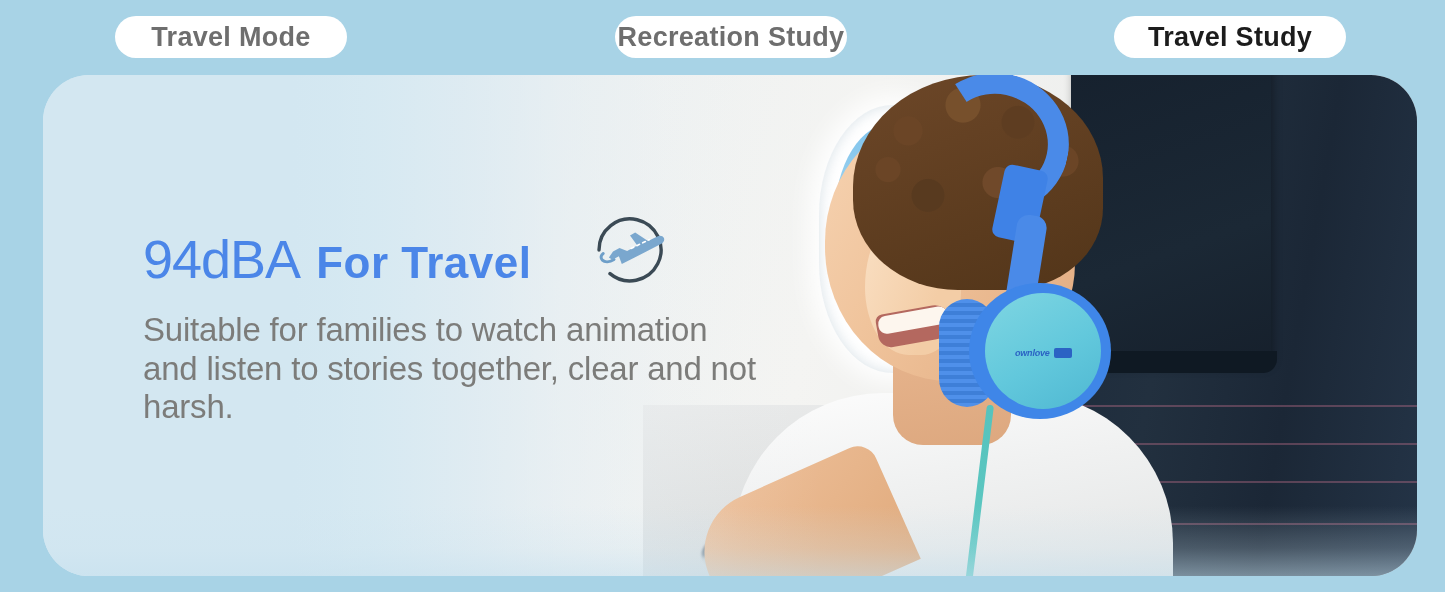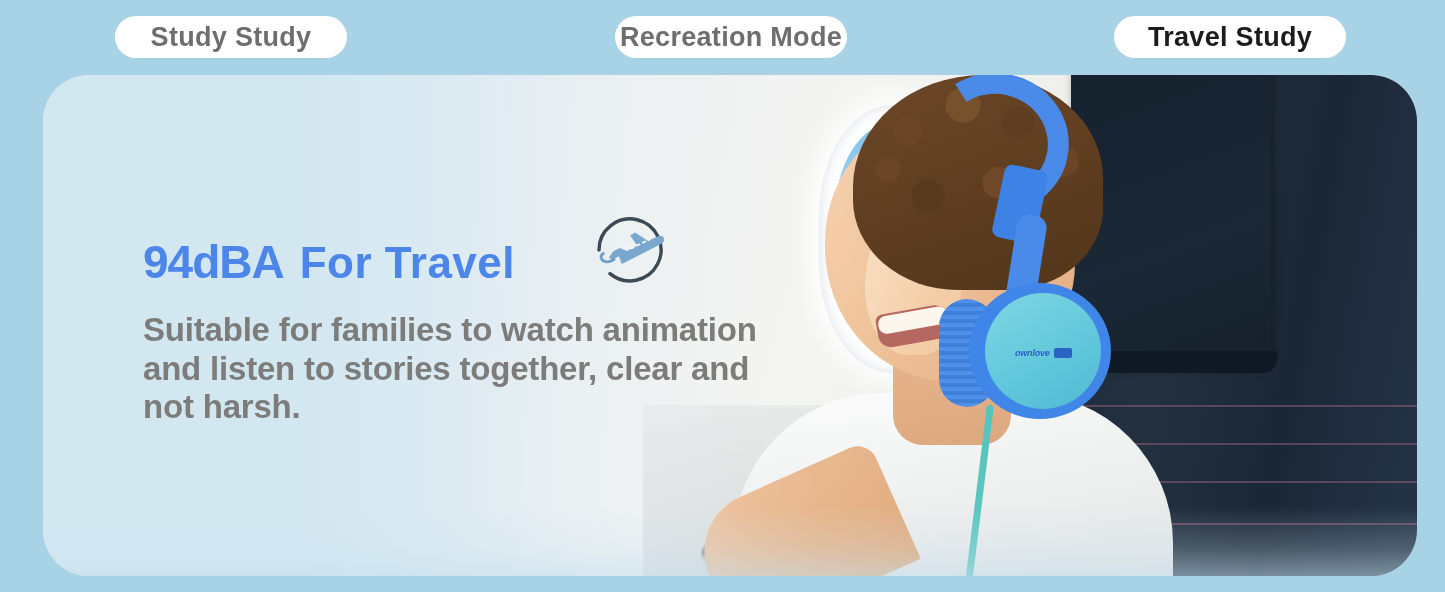--- a/index.html
+++ b/index.html
@@ -346,22 +346,22 @@
     z-index: 20;
     width: 640px;
   }
   .headline {
     display: flex;
     align-items: baseline;
     gap: 16px;
     height: 84px;
   }
   .headline-metric {
-    font-size: 46px;
-    font-weight: bold;
+    font-size: 54px;
+    font-weight: normal;
     color: #4b86e8;
     letter-spacing: -1px;
     line-height: 1;
   }
   .headline-rest {
     font-size: 44px;
     font-weight: bold;
     color: #4b86e8;
     letter-spacing: .5px;
     line-height: 1;
@@ -370,33 +370,33 @@
   .plane-icon {
     position: absolute;
     left: 444px;
     top: 6px;
     width: 86px;
     height: 86px;
   }
   .body-copy {
     margin-top: 26px;
     font-size: 33px;
-    font-weight: bold;
+    font-weight: normal;
     line-height: 1.17;
     color: #7c7c7a;
     letter-spacing: -0.2px;
     width: 625px;
   }
 </style>
 </head>
 <body>
 
 <div class="mode-tabs">
-  <div class="pill pill-study">Study Study</div>
-  <div class="pill pill-recreation">Recreation Mode</div>
+  <div class="pill pill-study">Travel Mode</div>
+  <div class="pill pill-recreation">Recreation Study</div>
   <div class="pill pill-travel">Travel Study</div>
 </div>
 
 <div class="card">
 
   <div class="photo">
     <div class="photo-scene">
 
       <div class="cabin-wall"></div>
 

